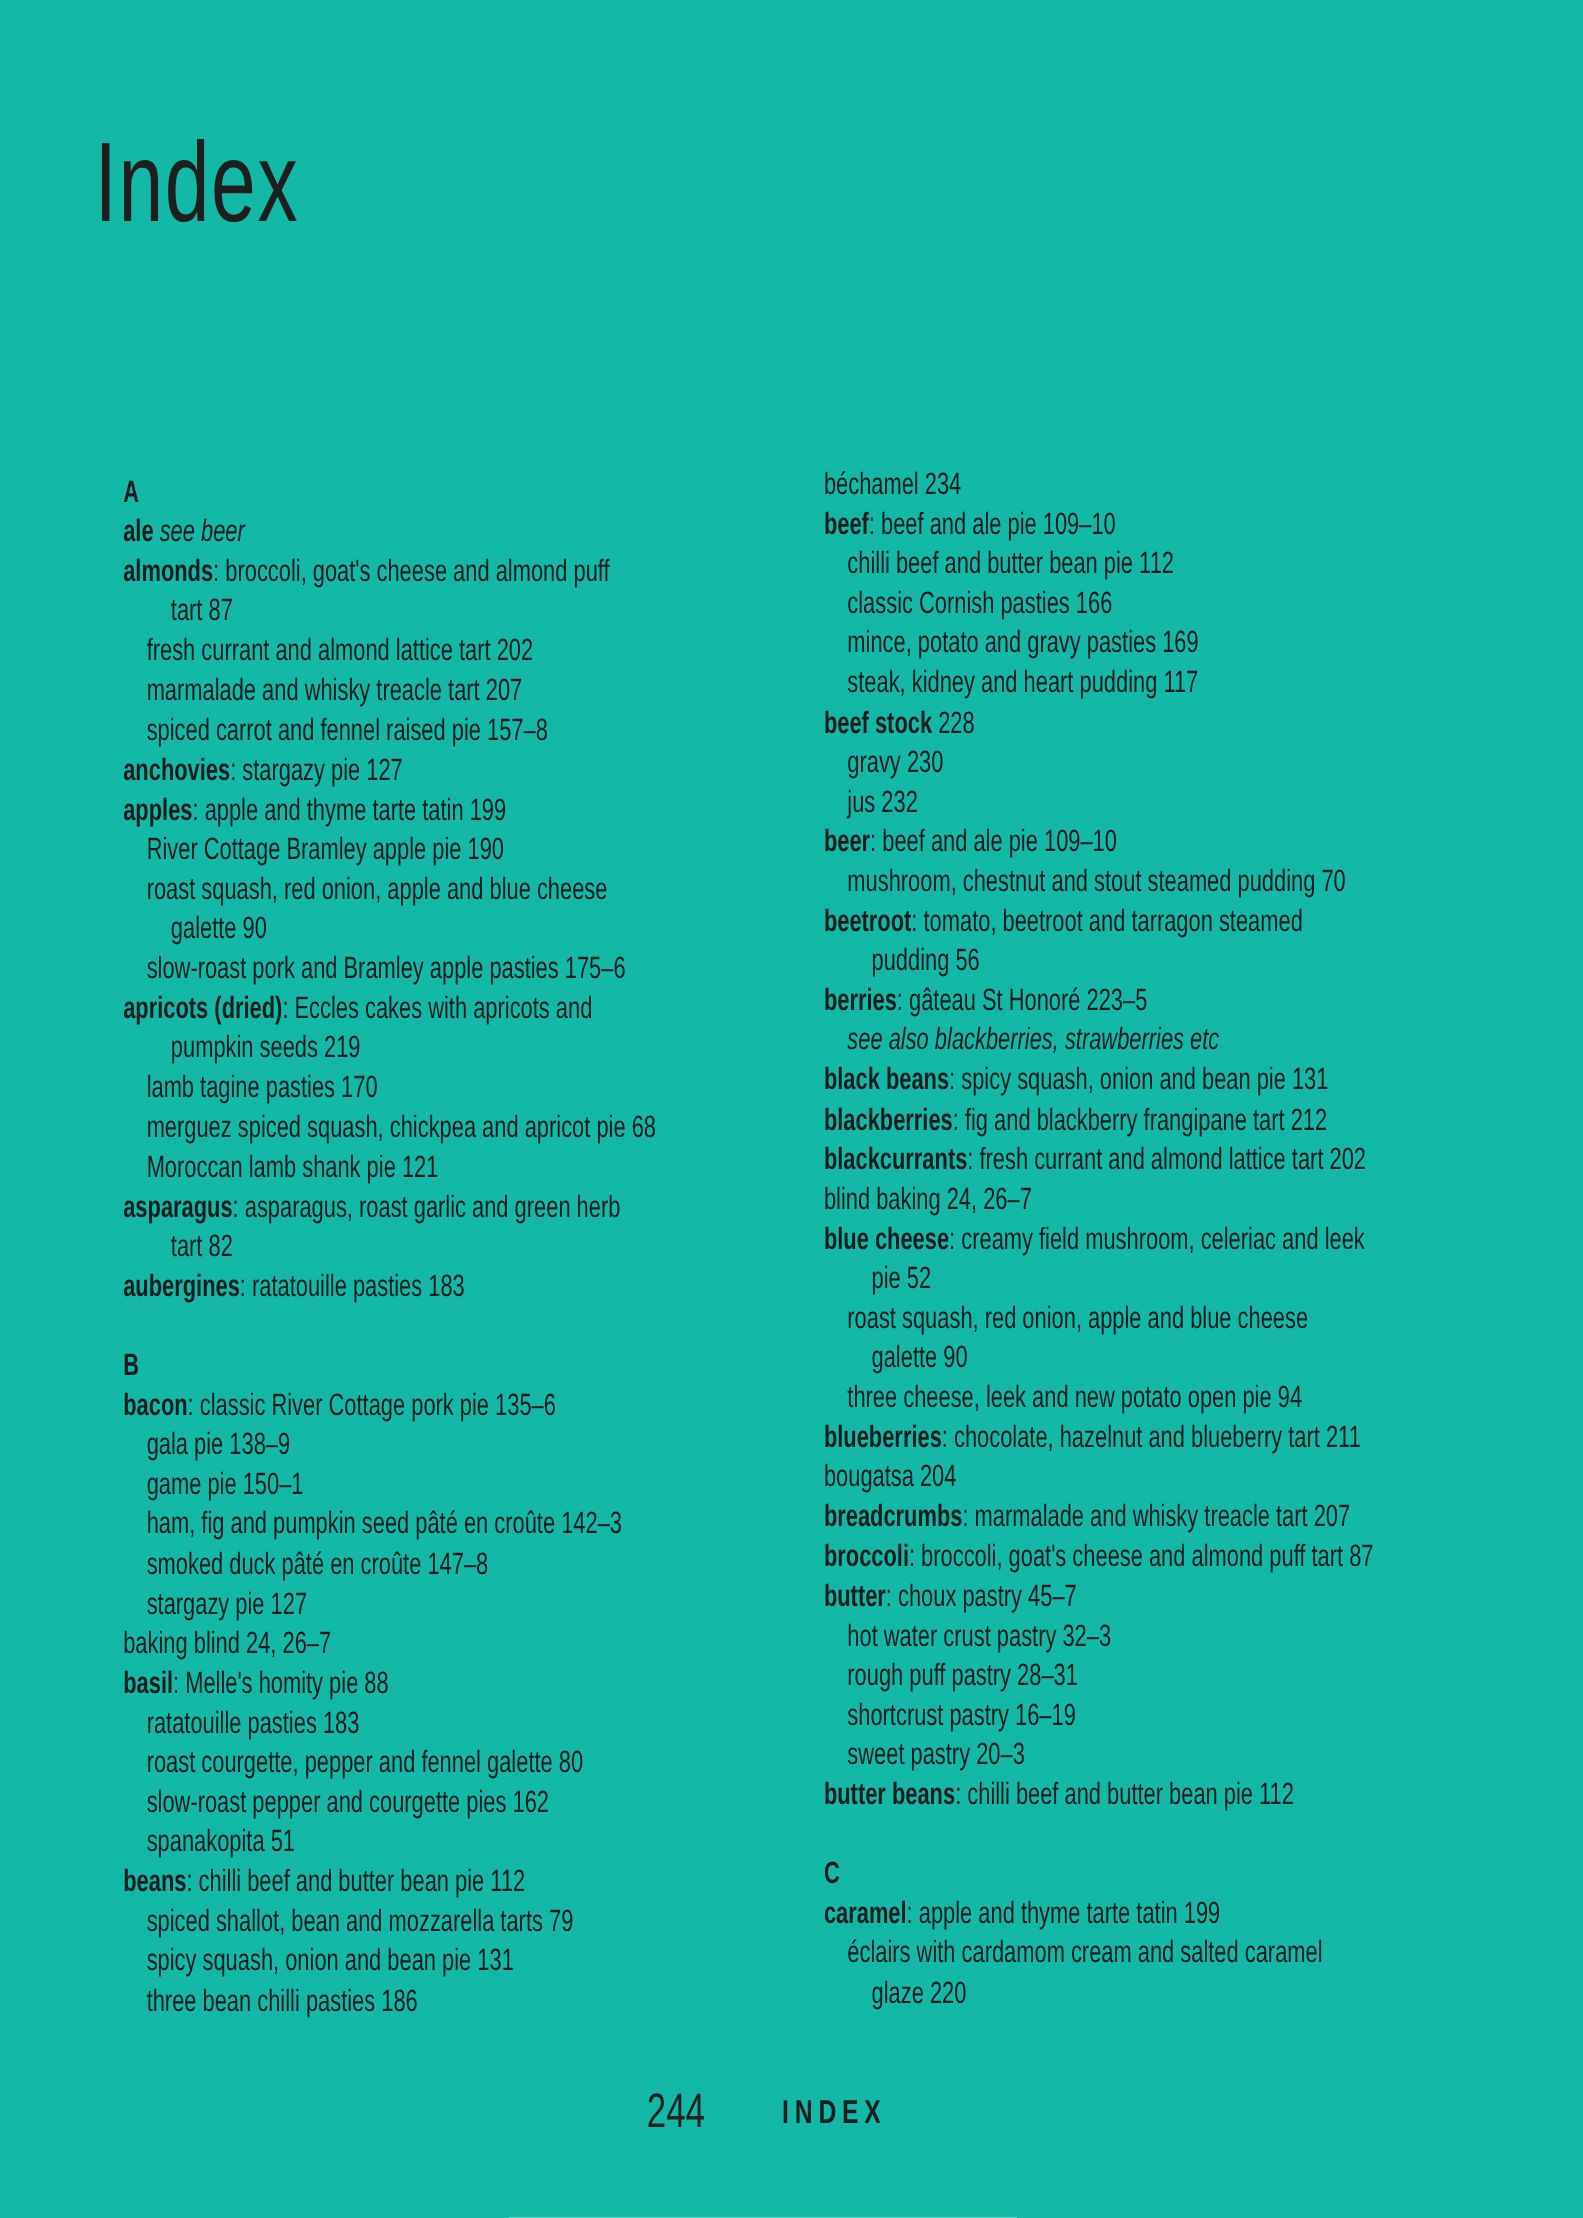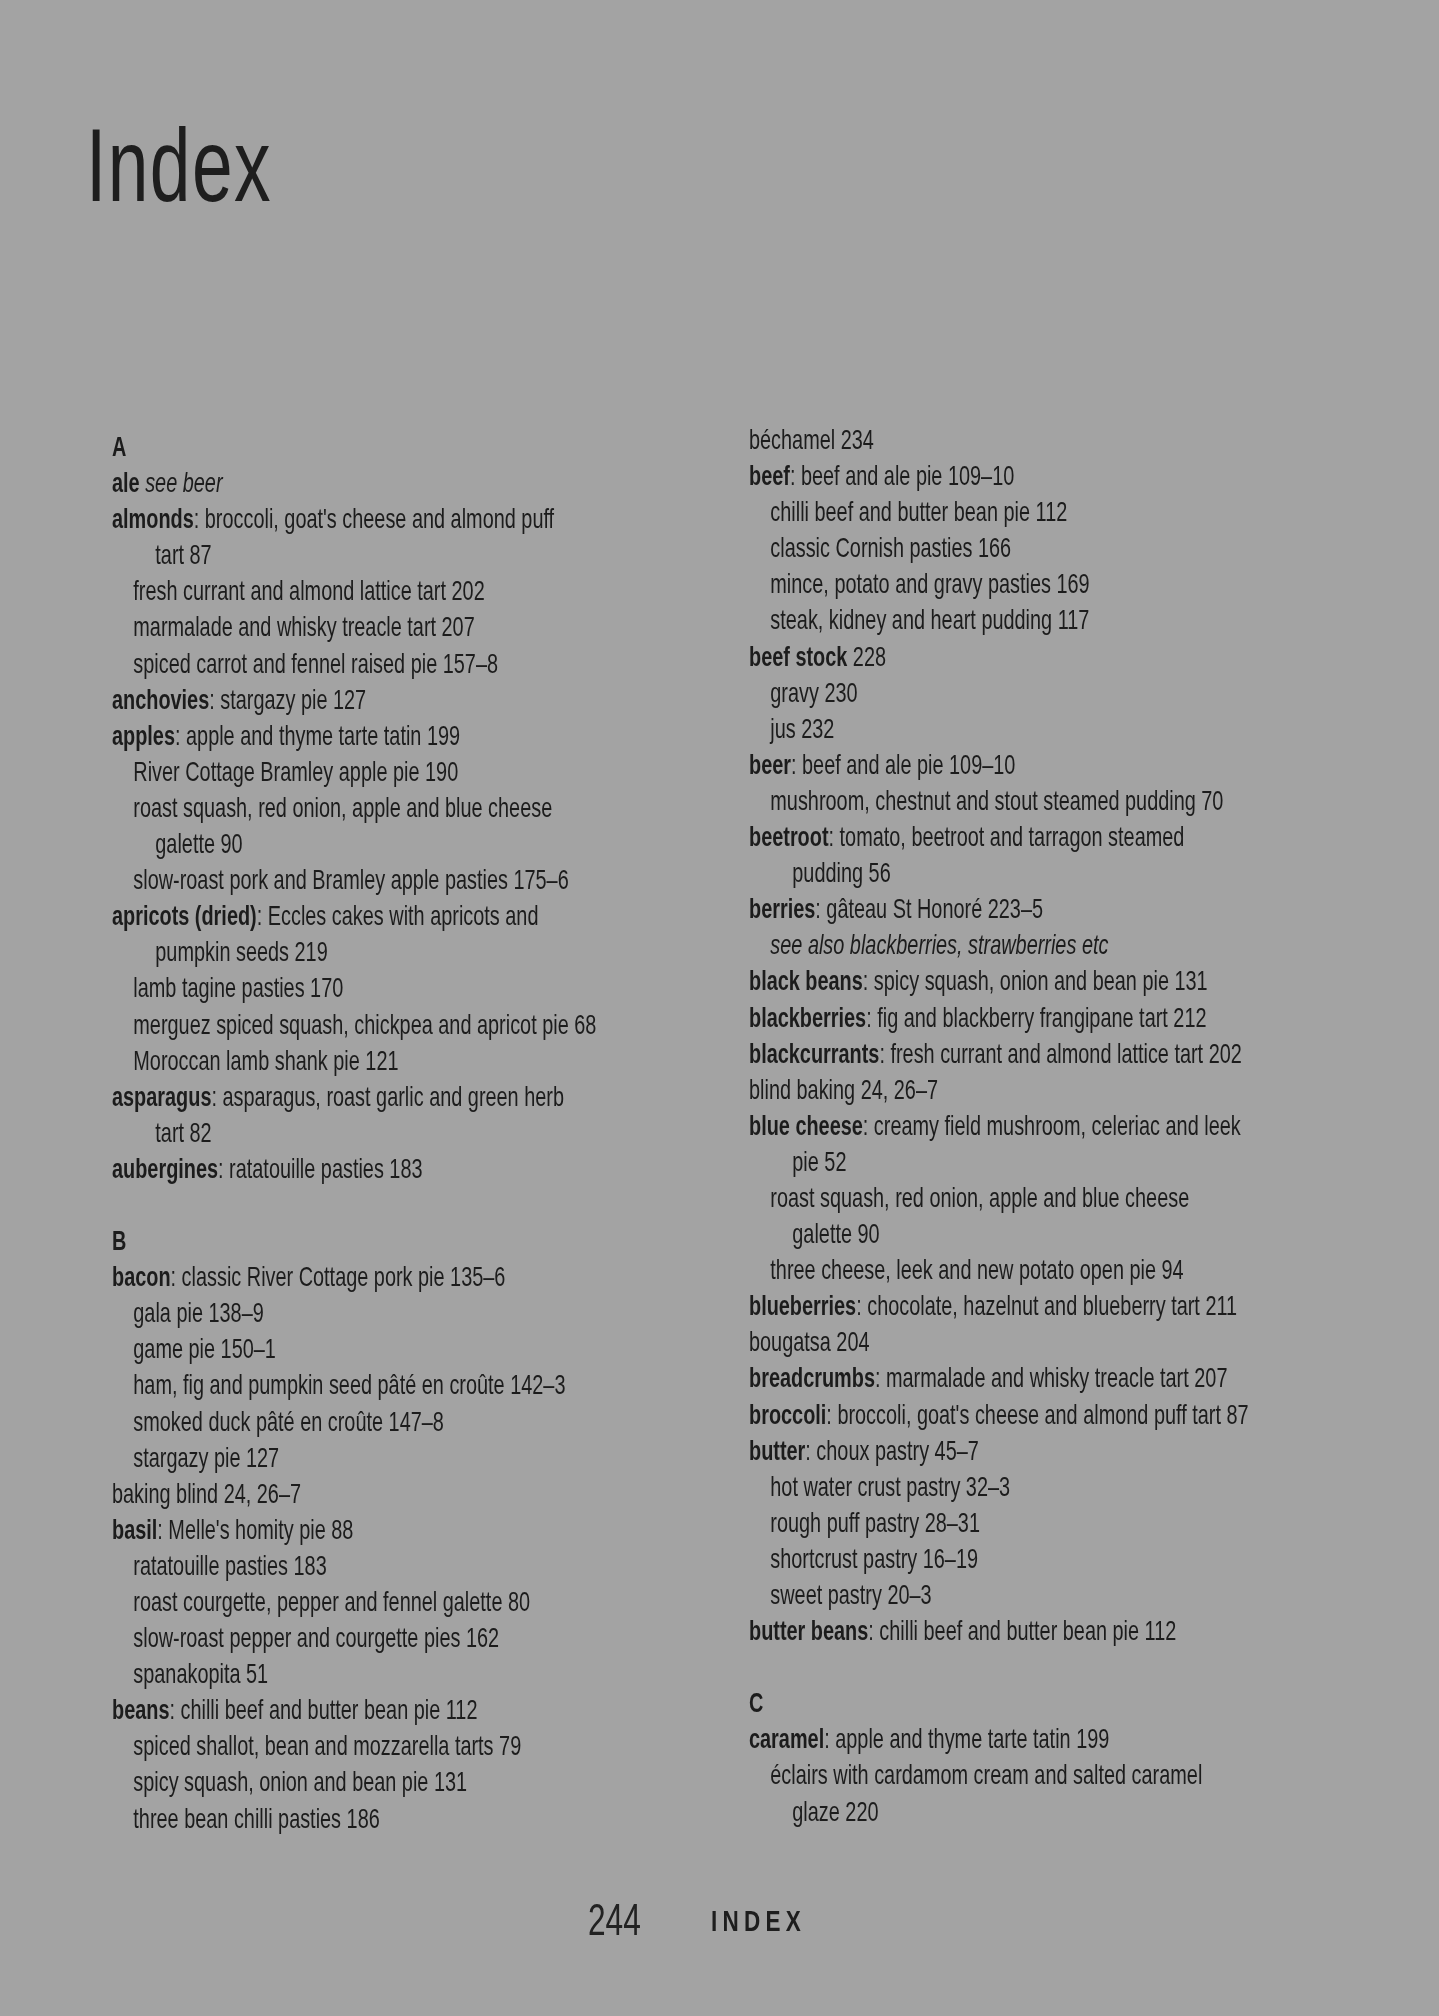--- a/index.html
+++ b/index.html
@@ -4,21 +4,21 @@
 <style>
   html,body{margin:0;padding:0;}
   body{
     width:1439px;height:2016px;
     background:#fdfdfc;
     font-family:"Liberation Sans","DejaVu Sans",sans-serif;
     color:#1d1d1d;
     overflow:hidden;
     position:relative;
   }
-  .page{position:absolute;inset:0;background:#a3a3a3;}
+  .page{position:absolute;inset:0;background:#14b8a6;}
   .title{
     position:absolute;left:86px;top:114px;
     font-size:103px;line-height:1;
     font-weight:200;
     letter-spacing:2px;
     color:#1e1e1e;
     transform:scaleX(0.71);transform-origin:0 0;
     white-space:nowrap;
   }
   .col{

